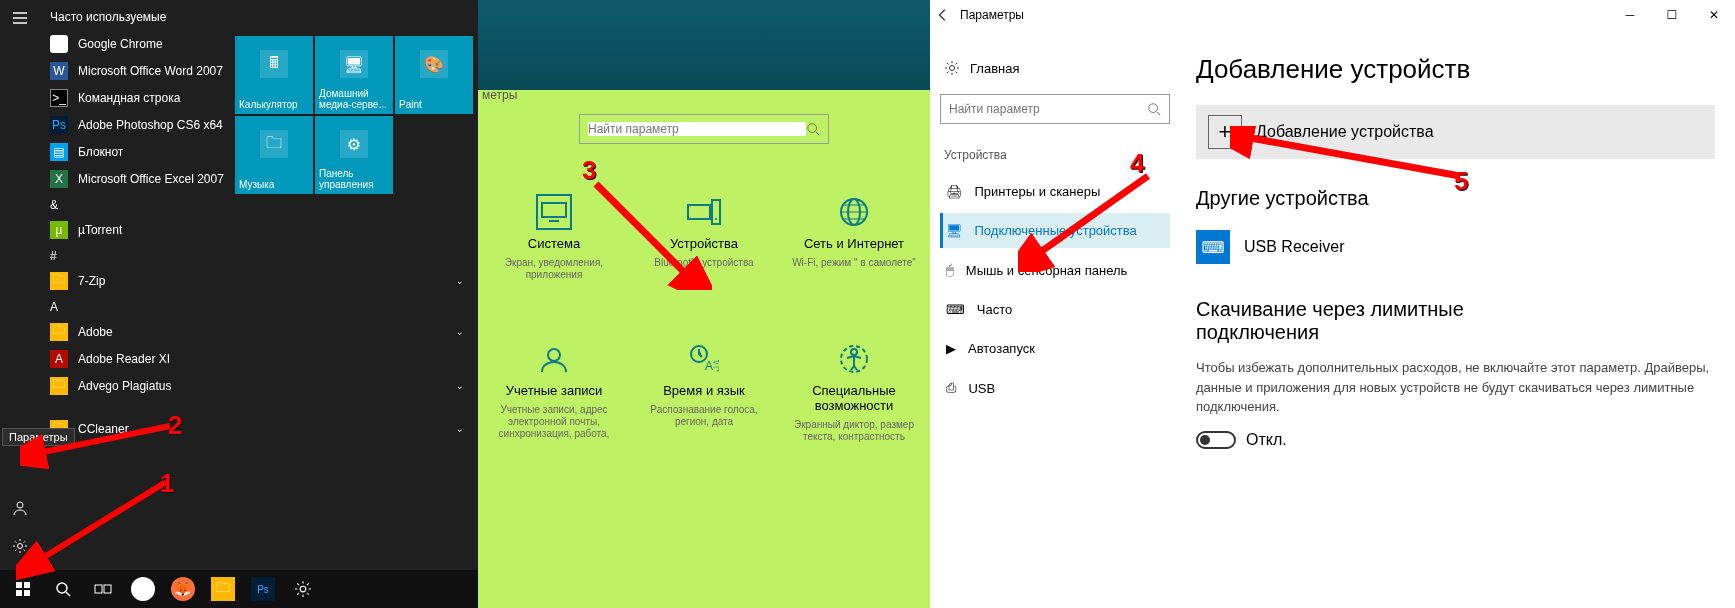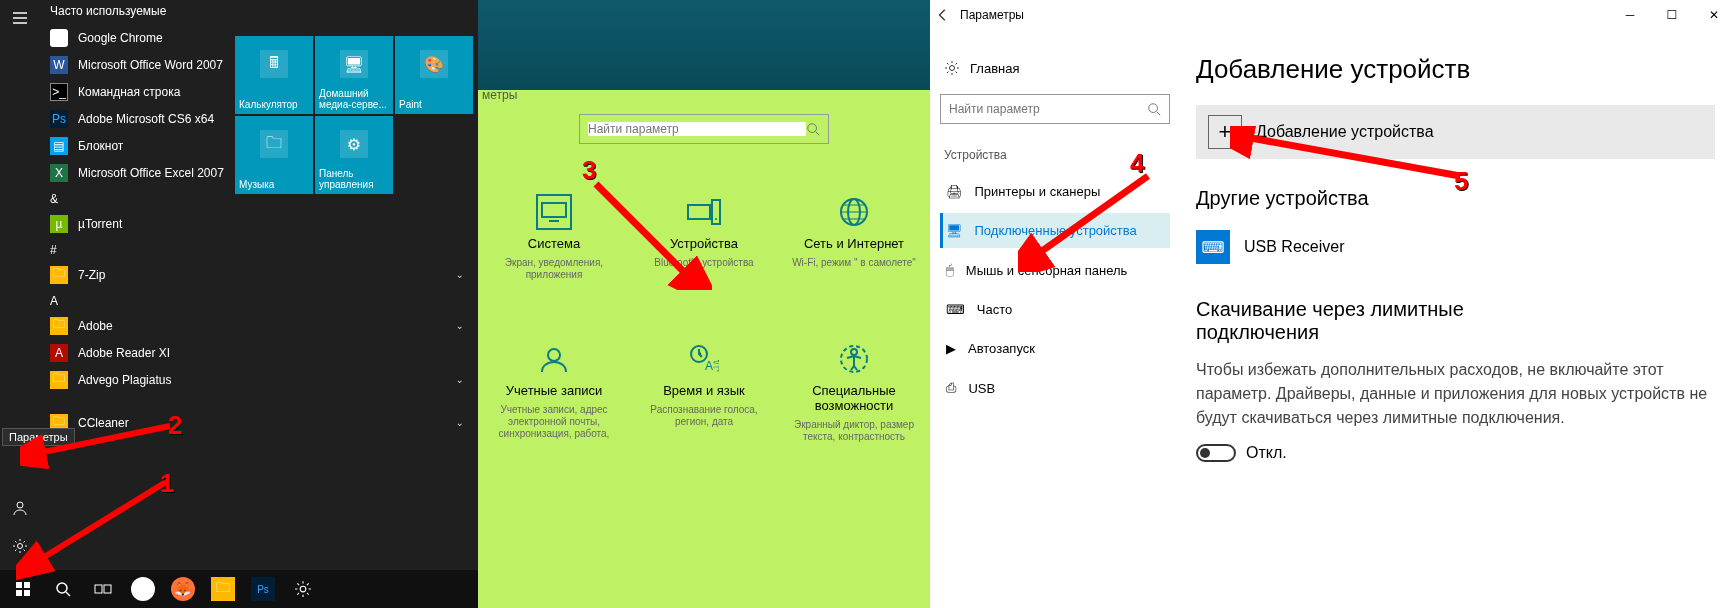--- a/index.html
+++ b/index.html
@@ -4,21 +4,21 @@
 <style>
 * { margin: 0; padding: 0; box-sizing: border-box; font-family: "Segoe UI", Arial, sans-serif; }
 body { width: 1735px; height: 608px; display: flex; overflow: hidden; background: #1a1a1a; }
 
 
 .start-panel { width: 478px; height: 608px; background: #1f1f1f; position: relative; color: #fff; display: flex; }
 .rail { width: 40px; display: flex; flex-direction: column; justify-content: flex-end; align-items: center; padding-bottom: 10px; gap: 10px; }
 .rail-top-ham { position:absolute; top:10px; left:12px; width:16px; color:#fff;}
 .rail .rail-btn { width: 28px; height: 28px; display: flex; align-items: center; justify-content: center; color: #fff; cursor: pointer; }
 .tooltip { position: absolute; left: 2px; top: 428px; background: #2d2d2d; padding: 2px 6px; font-size: 11px; border:1px solid #555; }
-.app-col { flex:1; display:flex; flex-direction:column; }
+.app-col { flex:1; display:flex; flex-direction:column; padding-top:6px; }
 .section-hdr { font-size: 12px; padding: 4px 10px 6px 10px; color: #fff; }
 .app-item { display:flex; align-items:center; height:27px; padding-left:10px; gap:10px; font-size:12px; cursor:pointer; }
 .app-item .ico { width:18px; height:18px; display:flex; align-items:center; justify-content:center; font-size:12px; }
 .app-item .chev { margin-left:auto; margin-right:14px; font-size:10px; color:#ccc; }
 .chrome{background:#fff;border-radius:3px;} .word{background:#2b579a;} .cmd{background:#000;border:1px solid #888;}
 .ps{background:#001e36;color:#31a8ff;} .np{background:#00a2ed;} .excel{background:#217346;}
 .ut{background:#76b900;} .folder{background:#ffb900;} .reader{background:#b30b00;}
 .letter-hdr { font-size:12px; padding:6px 10px 4px 10px; color:#fff; }
 
 
@@ -63,21 +63,21 @@
 .rw-section{font-size:12px;color:#555;padding:6px 4px 8px;}
 .rw-item{display:flex;align-items:center;gap:12px;padding:10px 6px;font-size:13px;cursor:pointer;}
 .rw-item.active{background:#d9eef0;color:#0078d4;border-left:3px solid #0078d4;padding-left:3px;}
 .rw-right{ flex:1; padding:24px 20px 0 20px;}
 .rw-h1{font-size:26px;font-weight:300;margin-bottom:20px;}
 .add-dev{ height:54px; background:#e9e9e9; display:flex; align-items:center; gap:14px; padding:0 12px; cursor:pointer;}
 .plus-box{width:34px;height:34px;border:1px solid #666;display:flex;align-items:center;justify-content:center;font-size:22px;}
 .rw-h2{font-size:20px;font-weight:300;margin:28px 0 14px;}
 .dev-row{display:flex;align-items:center;gap:14px;padding:6px 0;}
 .kb-ico{width:34px;height:34px;background:#0078d4;display:flex;align-items:center;justify-content:center;color:#fff;}
-.metered-text{font-size:16px;color:#444;line-height:1.5;margin-top:6px;}
+.metered-text{font-size:13px;color:#444;line-height:1.5;margin-top:6px;}
 .toggle{margin-top:14px;display:flex;align-items:center;gap:10px;}
 .toggle-sw{width:40px;height:18px;border:2px solid #333;border-radius:10px;position:relative;}
 .toggle-sw::after{content:"";position:absolute;width:10px;height:10px;background:#333;border-radius:50%;left:2px;top:2px;}
 
 svg{display:block;}
 </style>
 </head>
 <body>
 
 <div class="start-panel">
@@ -117,21 +117,21 @@
     <div class="app-item">
         <span class="ico word">W</span>
         <span>Microsoft Office Word 2007</span>
       </div>
     <div class="app-item">
         <span class="ico cmd">&gt;_</span>
         <span>Командная строка</span>
       </div>
     <div class="app-item">
         <span class="ico ps">Ps</span>
-        <span>Adobe Microsoft CS6 x64</span>
+        <span>Adobe Photoshop CS6 x64</span>
       </div>
     <div class="app-item">
         <span class="ico np">▤</span>
         <span>Блокнот</span>
       </div>
     <div class="app-item">
         <span class="ico excel">X</span>
         <span>Microsoft Office Excel 2007</span>
       </div>
 

